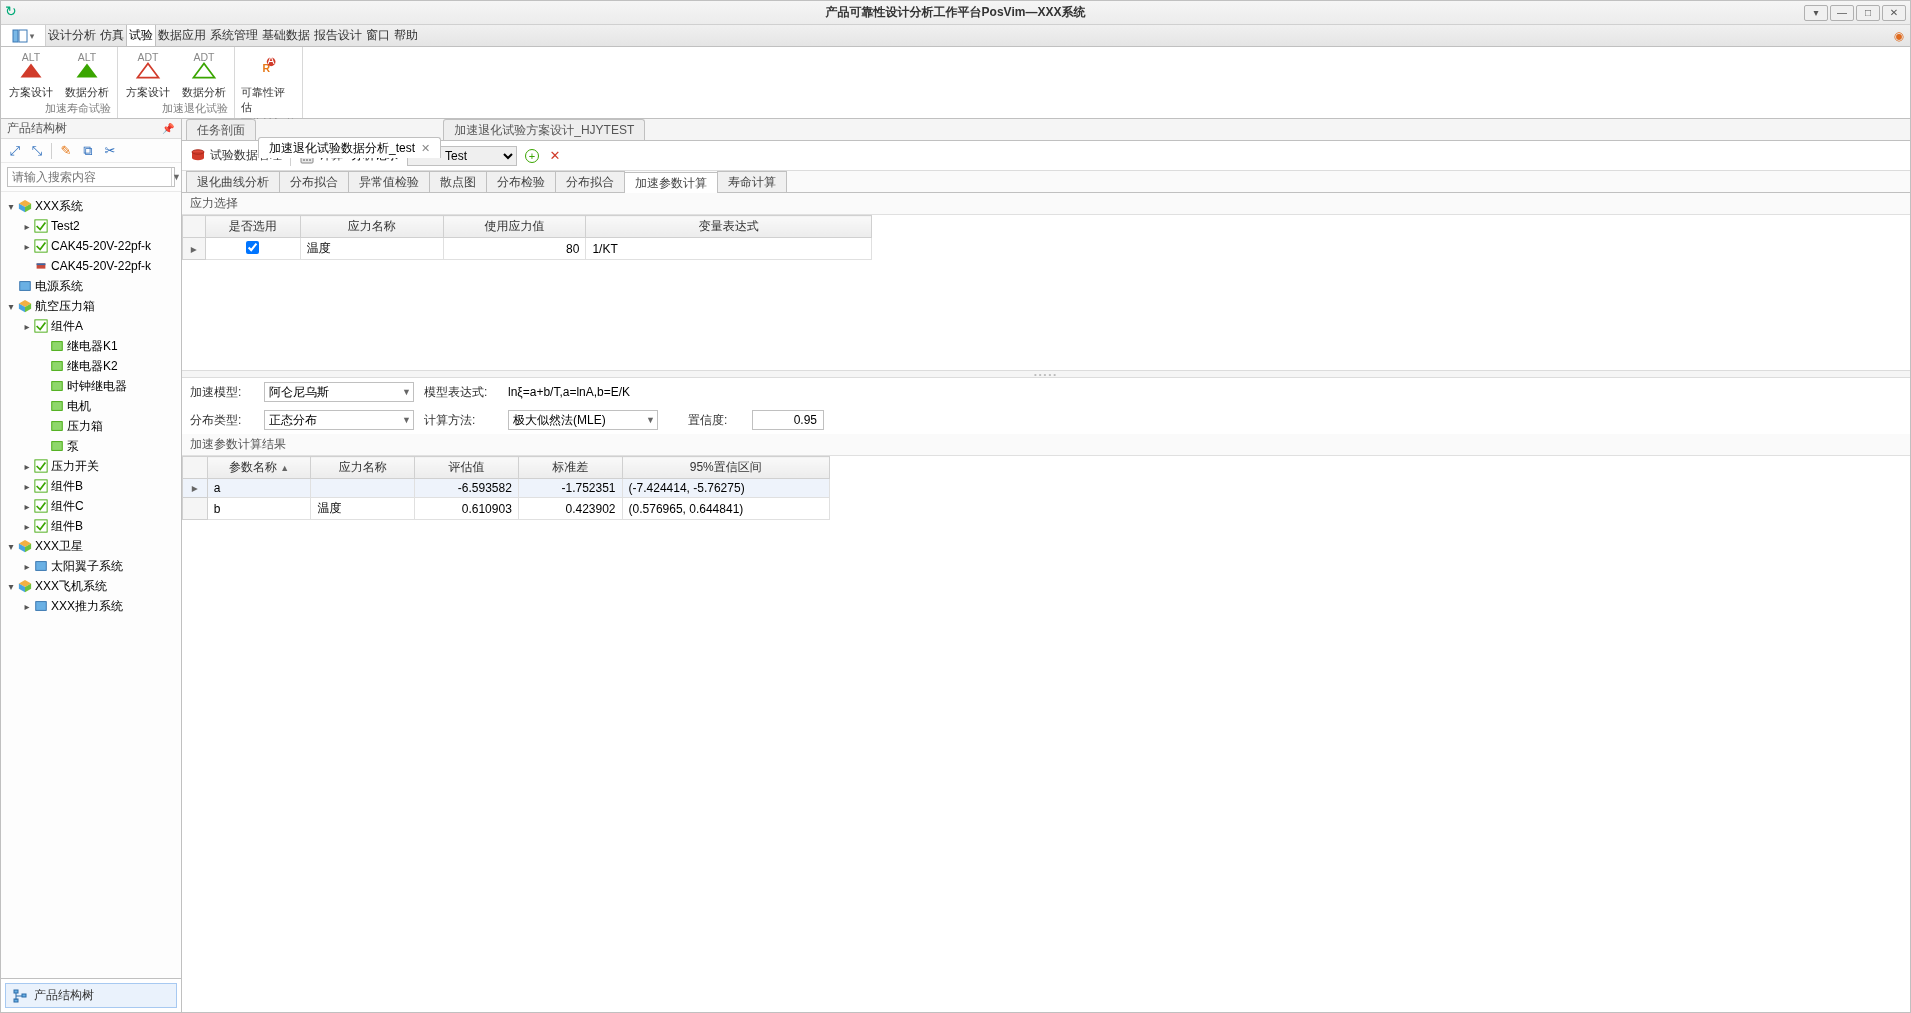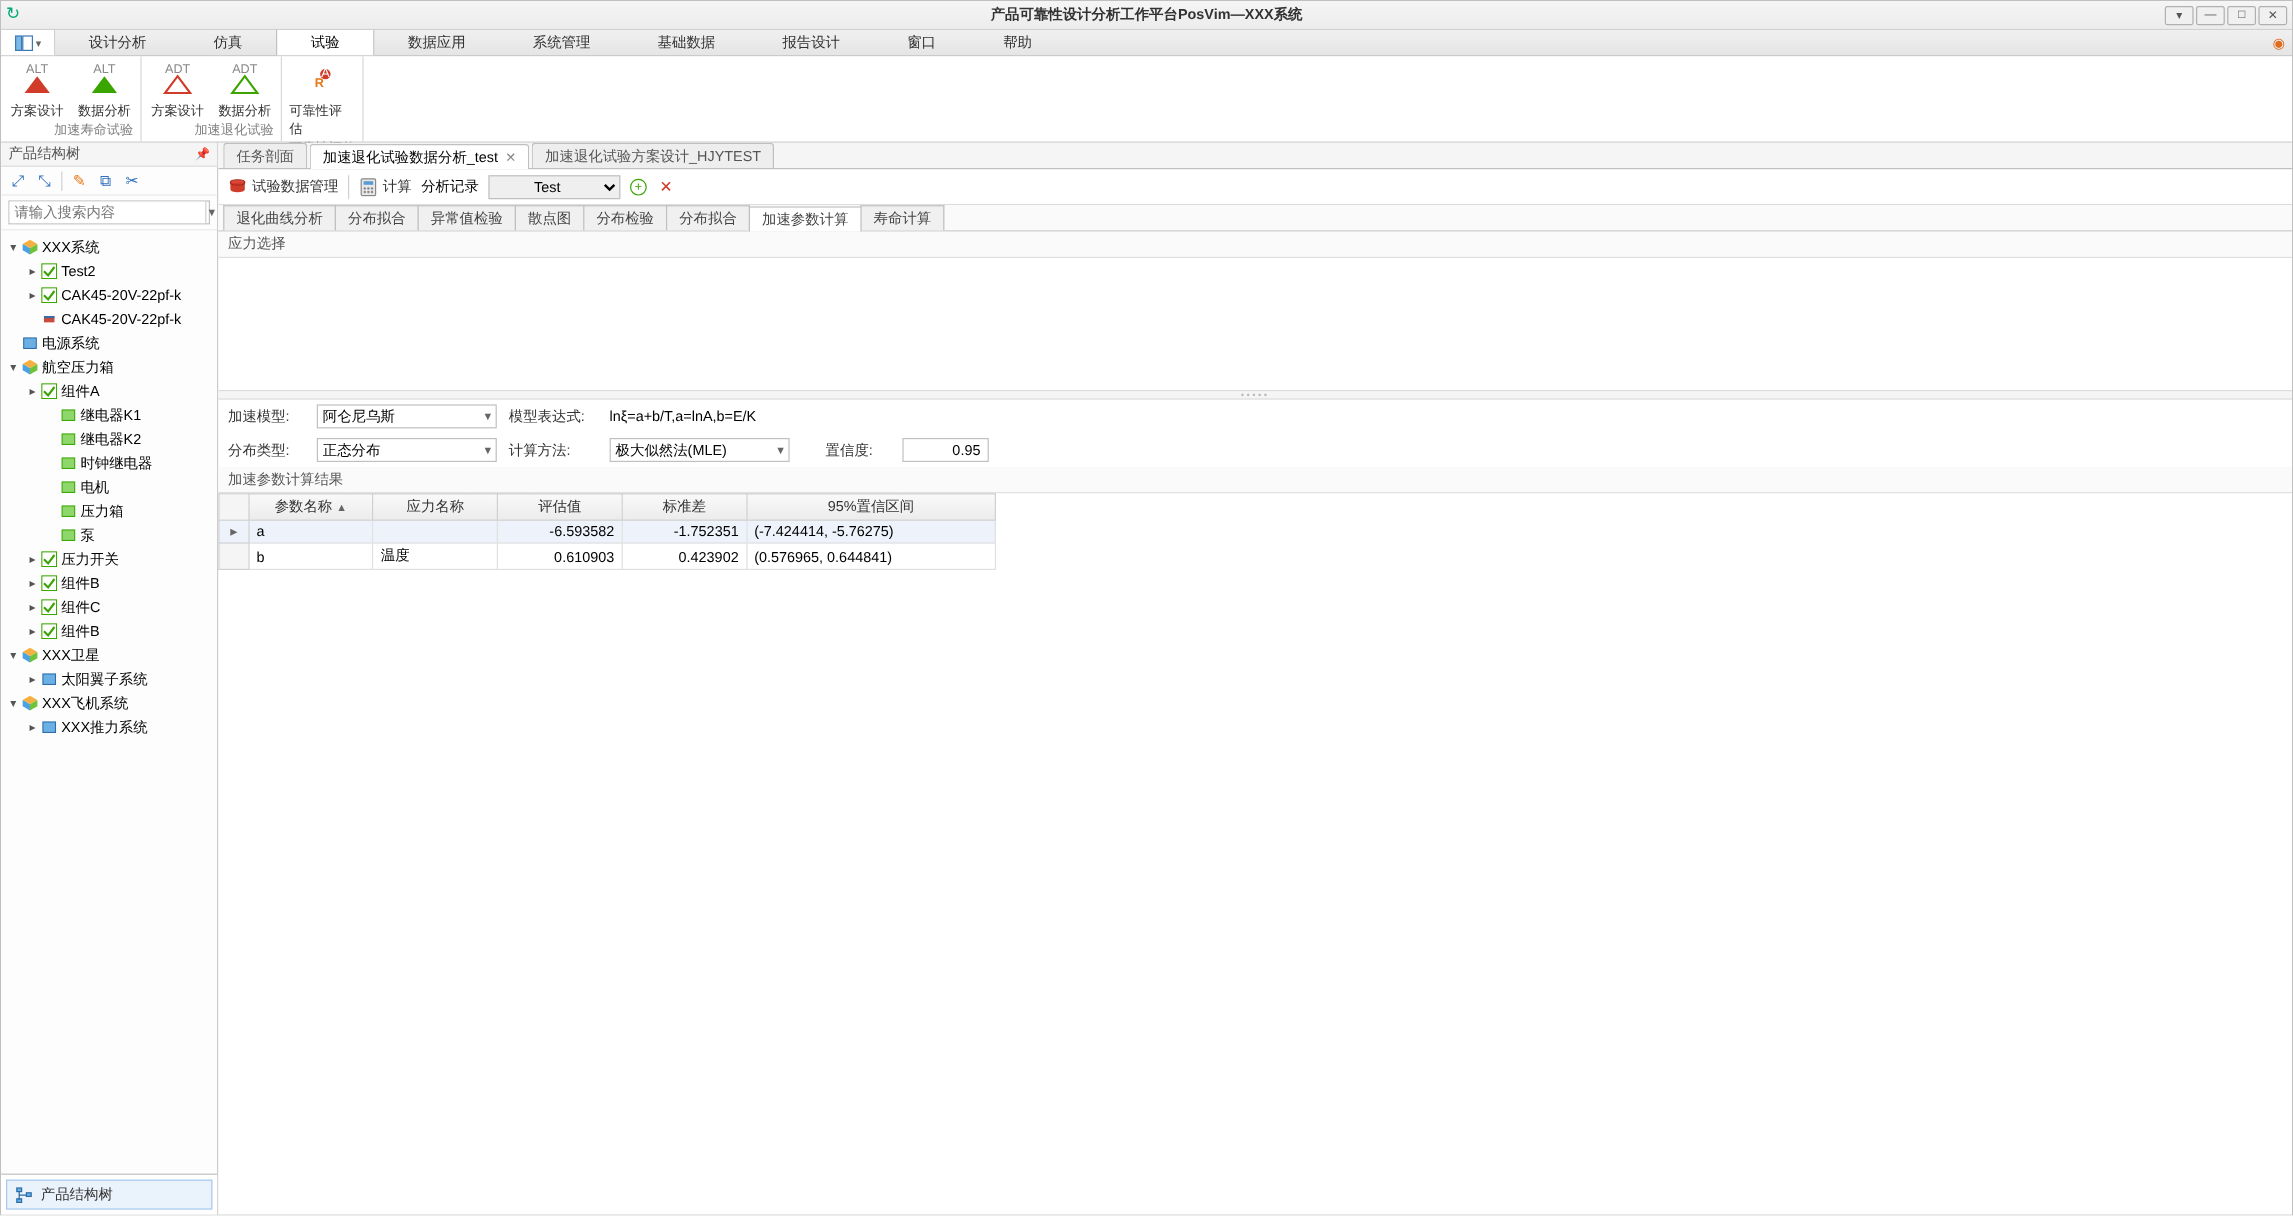--- a/index.html
+++ b/index.html
@@ -9,21 +9,21 @@
 
 .titlebar { height: 24px; background: linear-gradient(#f5f5f5,#ececec); display: flex; align-items: center; border-bottom: 1px solid #d0d0d0; position: relative; }
 .titlebar .app-icon { width: 20px; height: 20px; margin-left: 4px; color: #0a7; font-size: 14px; }
 .titlebar .title { position: absolute; left: 50%; transform: translateX(-50%); font-weight: bold; color: #333; }
 .titlebar .win-controls { margin-left: auto; display: flex; gap: 2px; margin-right: 4px; }
 .titlebar .win-btn { width: 24px; height: 16px; border: 1px solid #b0b0b0; background: #f0f0f0; border-radius: 2px; display: flex; align-items: center; justify-content: center; font-size: 10px; color: #555; cursor: pointer; }
 
 
 .menubar { height: 22px; background: linear-gradient(#f0f0f0,#e5e5e5); display: flex; align-items: stretch; border-bottom: 1px solid #c0c0c0; }
 .menu-left { width: 45px; display:flex; align-items:center; justify-content:center; border-right:1px solid #d0d0d0; background:#fff; }
-.menu-item { padding: 0 28px; display: flex; align-items: center; color: #333; cursor: pointer; }
+.menu-item { padding: 0 2px; display: flex; align-items: center; color: #333; cursor: pointer; }
 .menu-item.active { background: #fff; border-left:1px solid #c0c0c0; border-right:1px solid #c0c0c0; color:#000; }
 .menu-help { margin-left: auto; width: 22px; display:flex; align-items:center; justify-content:center; color:#e06b1f; }
 
 
 .ribbon { height: 72px; background: #fff; display: flex; border-bottom: 1px solid #c0c0c0; }
 .ribbon-group { display:flex; flex-direction:column; border-right:1px solid #d8d8d8; padding: 2px 6px 0; }
 .ribbon-items { display:flex; gap:8px; flex:1; }
 .ribbon-btn { display:flex; flex-direction:column; align-items:center; width:48px; cursor:pointer; padding-top:2px;justify-content:center; }
 .ribbon-icon { width:32px; height:32px; display:flex; align-items:center; justify-content:center; position:relative; }
 .ribbon-label { font-size:11px; color:#333; margin-top:2px; }
@@ -44,21 +44,21 @@
 .tree-node { display:flex; align-items:center; height:20px; padding-left:4px; cursor:pointer; white-space:nowrap; }
 .tree-caret { width:12px; text-align:center; color:#555; font-size:10px; }
 .tree-icon { width:16px; display:flex; justify-content:center; margin-right:2px; }
 .sidebar-footer { border-top:1px solid #c0c0c0; padding:4px; background:#fff; }
 .sidebar-footer-btn { display:flex; align-items:center; gap:6px; padding:3px 6px; border:1px solid #a7c9f1; background:#eaf2fc; color:#333; }
 
 
 .content { flex:1; display:flex; flex-direction:column; min-width:0; background:#fff; }
 .doc-tabs { height:22px; display:flex; align-items:flex-end; background:#f5f5f5; border-bottom:1px solid #c0c0c0; padding-left:4px; }
 .doc-tab { height:21px; padding:0 10px; display:flex; align-items:center; gap:6px; border:1px solid #c0c0c0; border-bottom:none; margin-right:2px; background:#eee; color:#555; cursor:pointer; border-radius:3px 3px 0 0; }
-.doc-tab.active { background:#fff; color:#000; position:relative; top:1px; }
+.doc-tab.active { background:#fff; color:#000; position:relative; top:18px; }
 .doc-tab .close { font-size:11px; color:#888; }
 
 .toolbar2 { height:30px; display:flex; align-items:center; gap:8px; padding:0 8px; border-bottom:1px solid #dcdcdc; }
 .toolbar2 .tbtn { display:flex; align-items:center; gap:4px; cursor:pointer; color:#333; }
 .toolbar2 .sep { width:1px; height:20px; background:#d0d0d0; }
 .toolbar2 select { height:20px; border:1px solid #c0c0c0; width:110px; font-size:12px;padding-left:33px; }
 
 .sub-tabs { height:22px; display:flex; align-items:flex-end; border-bottom:1px solid #c0c0c0; padding-left:4px; background:#fafafa; }
 .sub-tab { height:21px; padding:0 10px; display:flex; align-items:center; border:1px solid #c0c0c0; border-bottom:none; background:#f0f0f0; color:#444; cursor:pointer; margin-right:-1px; }
 .sub-tab.active { background:#fff; position:relative; top:1px; }
@@ -479,20 +479,38 @@
           <div class="sub-tab">异常值检验</div>
           <div class="sub-tab">散点图</div>
           <div class="sub-tab">分布检验</div>
           <div class="sub-tab">分布拟合</div>
           <div class="sub-tab active">加速参数计算</div>
           <div class="sub-tab">寿命计算</div>
         </div>
 
       <div class="panel-section">
         <div class="section-title">应力选择</div>
+        <table class="grid" style="width:690px">
+          <tbody>
+              <tr>
+            <th class="rowind"></th>
+            <th style="width:80px">是否选用</th>
+            <th style="width:120px">应力名称</th>
+            <th style="width:120px">使用应力值</th>
+            <th style="width:240px">变量表达式</th>
+          </tr>
+          <tr>
+            <td class="rowind">▸</td>
+            <td style="text-align:center"><input type="checkbox" checked="" style=""></td>
+            <td>温度</td>
+            <td class="num">80</td>
+            <td>1/KT</td>
+          </tr>
+        </tbody>
+          </table>
       </div>
 
       <div style="flex:0 0 110px"></div>
       <div class="splitter">•••••</div>
 
       <div class="form-row">
         <label>加速模型:</label>
         <div class="combo2">
             <span>阿仑尼乌斯</span>
             <span class="dd">▼</span>

